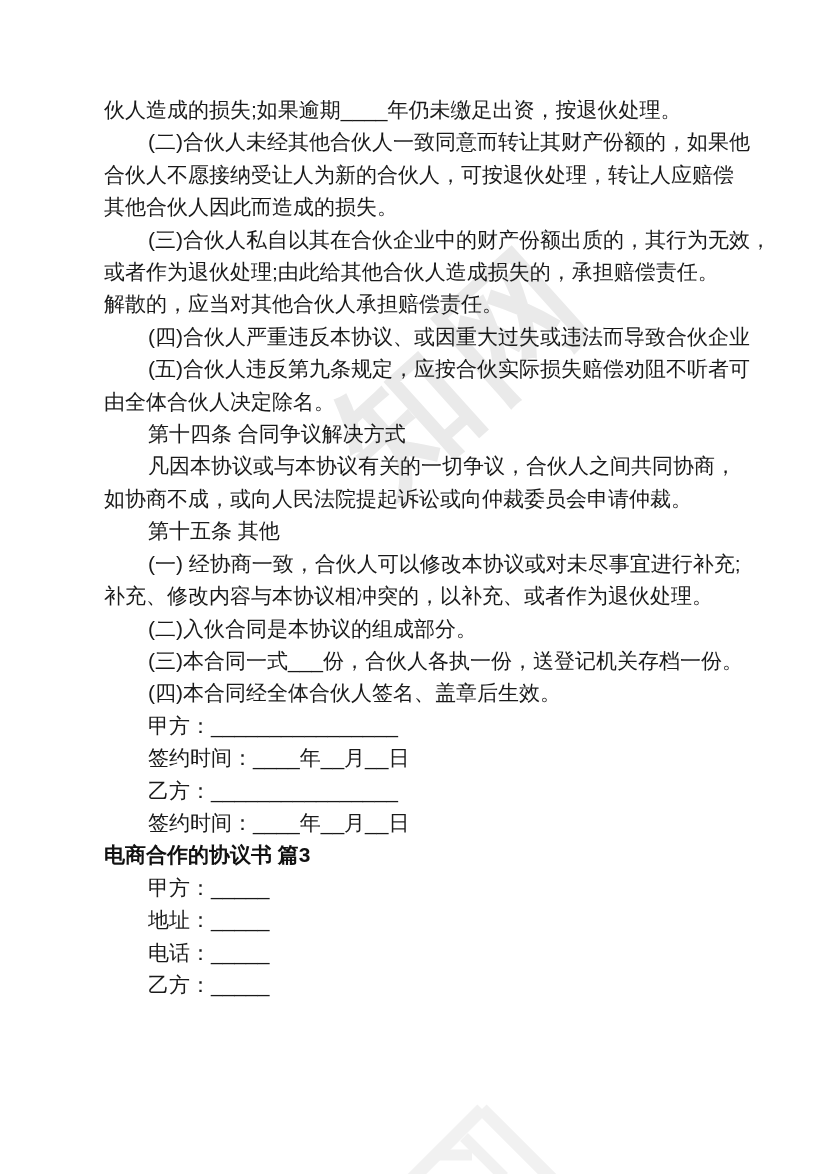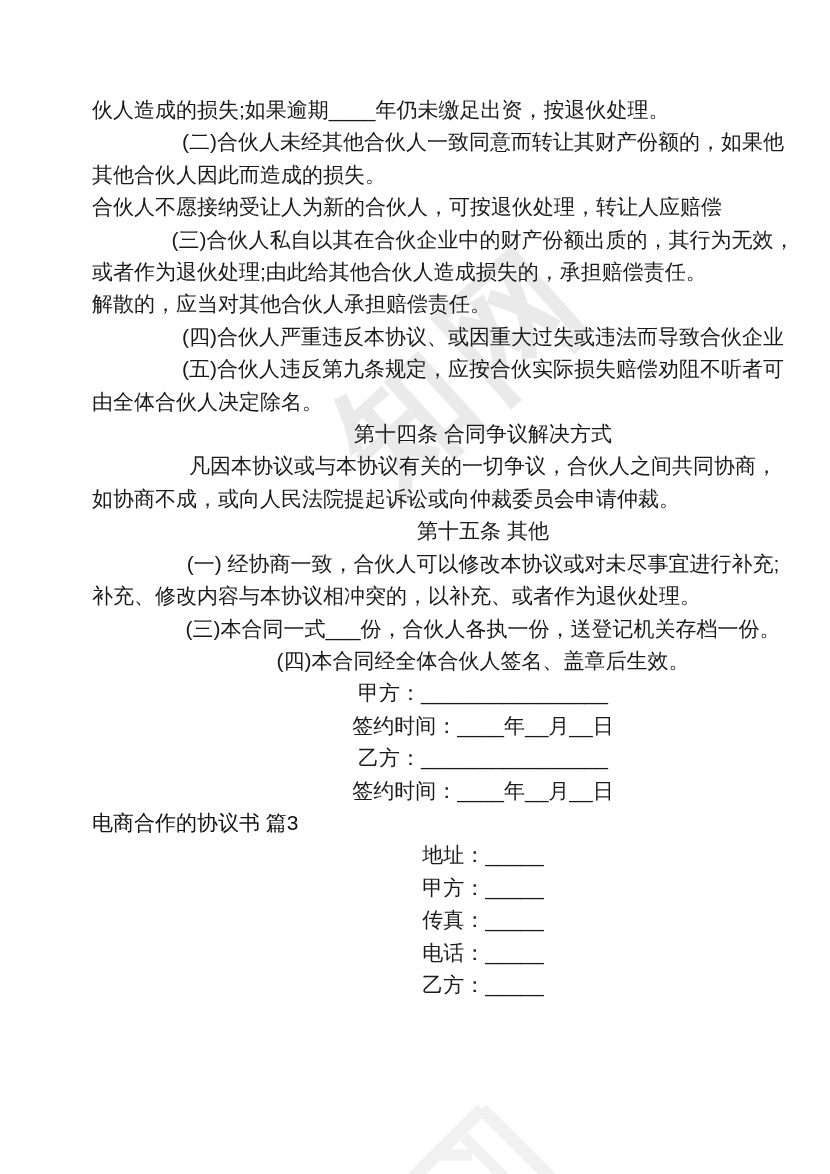--- a/index.html
+++ b/index.html
@@ -25,68 +25,67 @@
     color: #eaeaea;
     transform: rotate(-42deg);
     white-space: nowrap;
     line-height: 1;
   }
   .wm-logo { position: absolute; left: 368px; top: 1103px; }
   
   .doc {
     position: relative;
     z-index: 1;
-    padding: 94px 0 0 72px;
+    padding: 94px 0 0 104px;
     font-size: 21px;
     line-height: 32.4px;
-    margin-left: 20px;
   }
   .line { white-space: nowrap; }
-  .indent { padding-left: 44px; text-align: center; }
-  .heading { font-weight: 400; color: #111111; }
+  .indent { padding-left: 44px; }
+  .heading { font-weight: 700; color: #111111; }
 </style>
 </head>
 <body>
 
 <div class="page">
 
   <div class="wm-layer">
     <div class="wm-text">知网</div>
     <svg class="wm-logo" width="230" height="71" viewBox="0 0 230 71" fill="none">
       <path d="M114 6 L6 114" stroke="#f1f1f1" stroke-width="13"></path>
       <path d="M114 6 L222 114" stroke="#f1f1f1" stroke-width="13"></path>
       <path d="M70 52 L104 52" stroke="#f1f1f1" stroke-width="11"></path>
       <path d="M96 34 L136 74" stroke="#f1f1f1" stroke-width="11"></path>
     </svg>
   </div>
 
   <div class="doc">
     <div class="line">伙人造成的损失;如果逾期____年仍未缴足出资，按退伙处理。</div>
     <div class="line indent">(二)合伙人未经其他合伙人一致同意而转让其财产份额的，如果他</div>
+    <div class="line">合伙人不愿接纳受让人为新的合伙人，可按退伙处理，转让人应赔偿</div>
     <div class="line">其他合伙人因此而造成的损失。</div>
-    <div class="line">合伙人不愿接纳受让人为新的合伙人，可按退伙处理，转让人应赔偿</div>
     <div class="line indent">(三)合伙人私自以其在合伙企业中的财产份额出质的，其行为无效，</div>
     <div class="line">或者作为退伙处理;由此给其他合伙人造成损失的，承担赔偿责任。</div>
     <div class="line">解散的，应当对其他合伙人承担赔偿责任。</div>
     <div class="line indent">(四)合伙人严重违反本协议、或因重大过失或违法而导致合伙企业</div>
     <div class="line indent">(五)合伙人违反第九条规定，应按合伙实际损失赔偿劝阻不听者可</div>
     <div class="line">由全体合伙人决定除名。</div>
     <div class="line indent">第十四条 合同争议解决方式</div>
     <div class="line indent">凡因本协议或与本协议有关的一切争议，合伙人之间共同协商，</div>
     <div class="line">如协商不成，或向人民法院提起诉讼或向仲裁委员会申请仲裁。</div>
     <div class="line indent">第十五条 其他</div>
     <div class="line indent">(一) 经协商一致，合伙人可以修改本协议或对未尽事宜进行补充;</div>
     <div class="line">补充、修改内容与本协议相冲突的，以补充、或者作为退伙处理。</div>
+    <div class="line indent">(二)入伙合同是本协议的组成部分。</div>
     <div class="line indent">(三)本合同一式___份，合伙人各执一份，送登记机关存档一份。</div>
     <div class="line indent">(四)本合同经全体合伙人签名、盖章后生效。</div>
     <div class="line indent">甲方：________________</div>
     <div class="line indent">签约时间：____年__月__日</div>
     <div class="line indent">乙方：________________</div>
     <div class="line indent">签约时间：____年__月__日</div>
     <div class="line heading">电商合作的协议书 篇3</div>
+    <div class="line indent">甲方：_____</div>
     <div class="line indent">地址：_____</div>
-    <div class="line indent">甲方：_____</div>
-    <div class="line indent">传真：_____</div>
     <div class="line indent">电话：_____</div>
     <div class="line indent">乙方：_____</div>
   </div>
 
 </div>
 
 </body></html>

